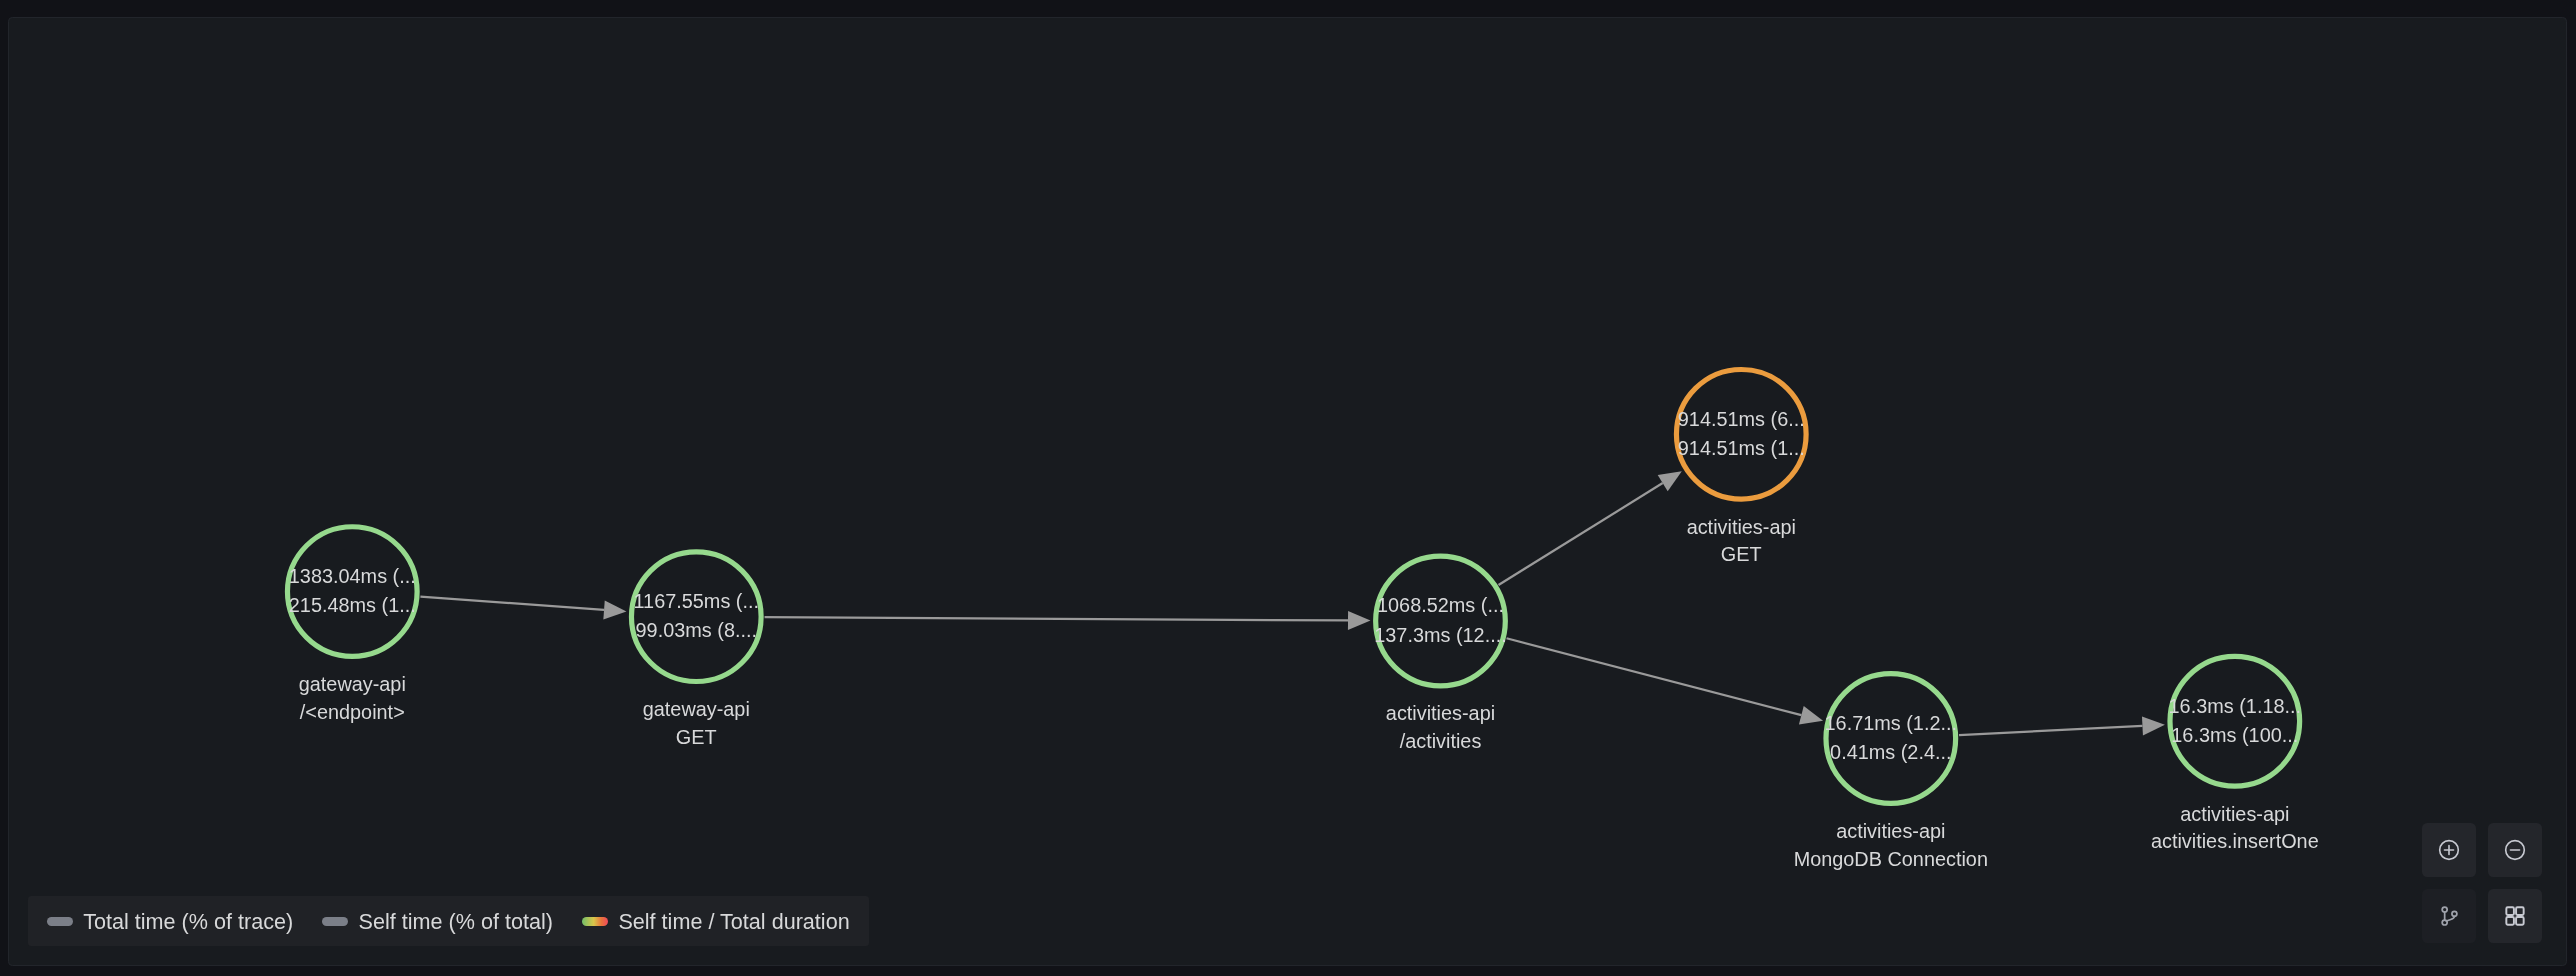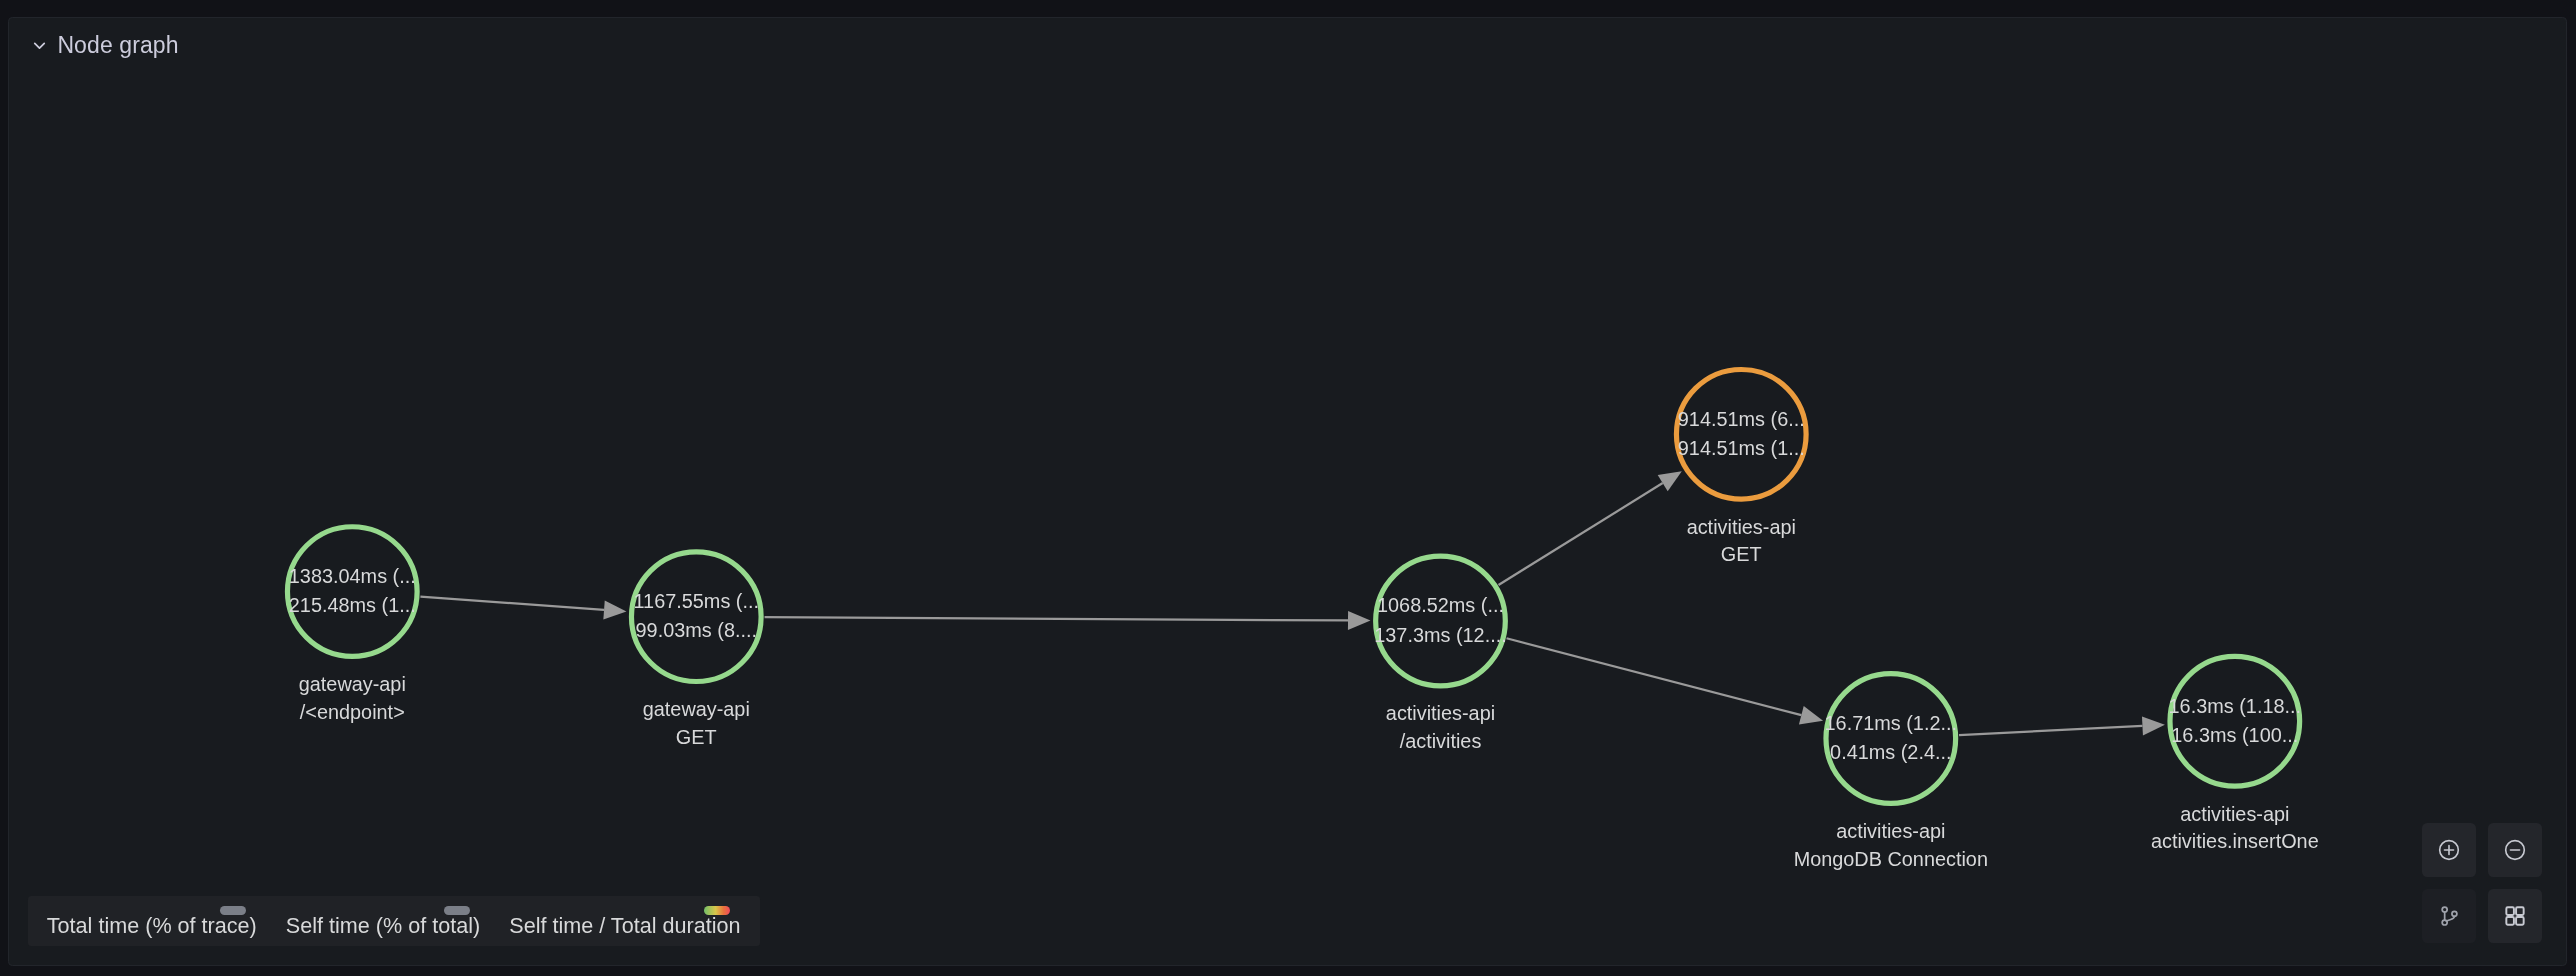--- a/index.html
+++ b/index.html
@@ -124,25 +124,24 @@
     display: flex;
     align-items: center;
     gap: 0px;
     background: #202226;
     border-radius: 3.5px;
     padding: 0 19px;
     box-sizing: border-box;
   }
   .legend-item {
     display: flex;
-    align-items: flex-end;
+    align-items: center;
     margin-right: 29px;
     cursor: pointer;
     white-space: nowrap;
-    flex-direction: column;
   }
   .legend-item:last-child { margin-right: 0; }
   .legend-swatch {
     width: 26px;
     height: 9.5px;
     border-radius: 5.2px;
     margin-right: 10.4px;
     flex: 0 0 auto;
   }
   .legend-label {
@@ -179,28 +178,20 @@
   }
   .ctrl-btn svg { display: block; }
 </style>
 </head>
 <body>
 
 <div id="root">
 
   <div class="panel">
 
-    <div class="panel-header">
-      <span class="chevron">
-        <svg width="19" height="19" viewBox="0 0 22 22" aria-hidden="true">
-          <path d="M5.5 8.5 L11 14 L16.5 8.5" fill="none" stroke="#ccccdc" stroke-width="2" stroke-linecap="round" stroke-linejoin="round"></path>
-        </svg>
-      </span>
-      <span class="panel-title">Node graph</span>
-    </div>
 
     <div class="graph-canvas">
       <svg id="graph-svg" viewBox="0 0 2958 1032">
         <g id="edges-layer">
             <g>
               <line class="edge-line" x1="475.7911176133669" y1="605.7410613336373" x2="688.2829166502498" y2="621.2241321177318"></line>
               <polygon class="edge-head" points="714.21417054832,623.1135953414605 687.4835283632876,632.1950472284537 689.082304937212,610.2532170070098"></polygon>
             </g>
             <g>
               <line class="edge-line" x1="873.998667952177" y1="629.4587611379337" x2="1549.0018041660387" y2="633.3786399777354"></line>

